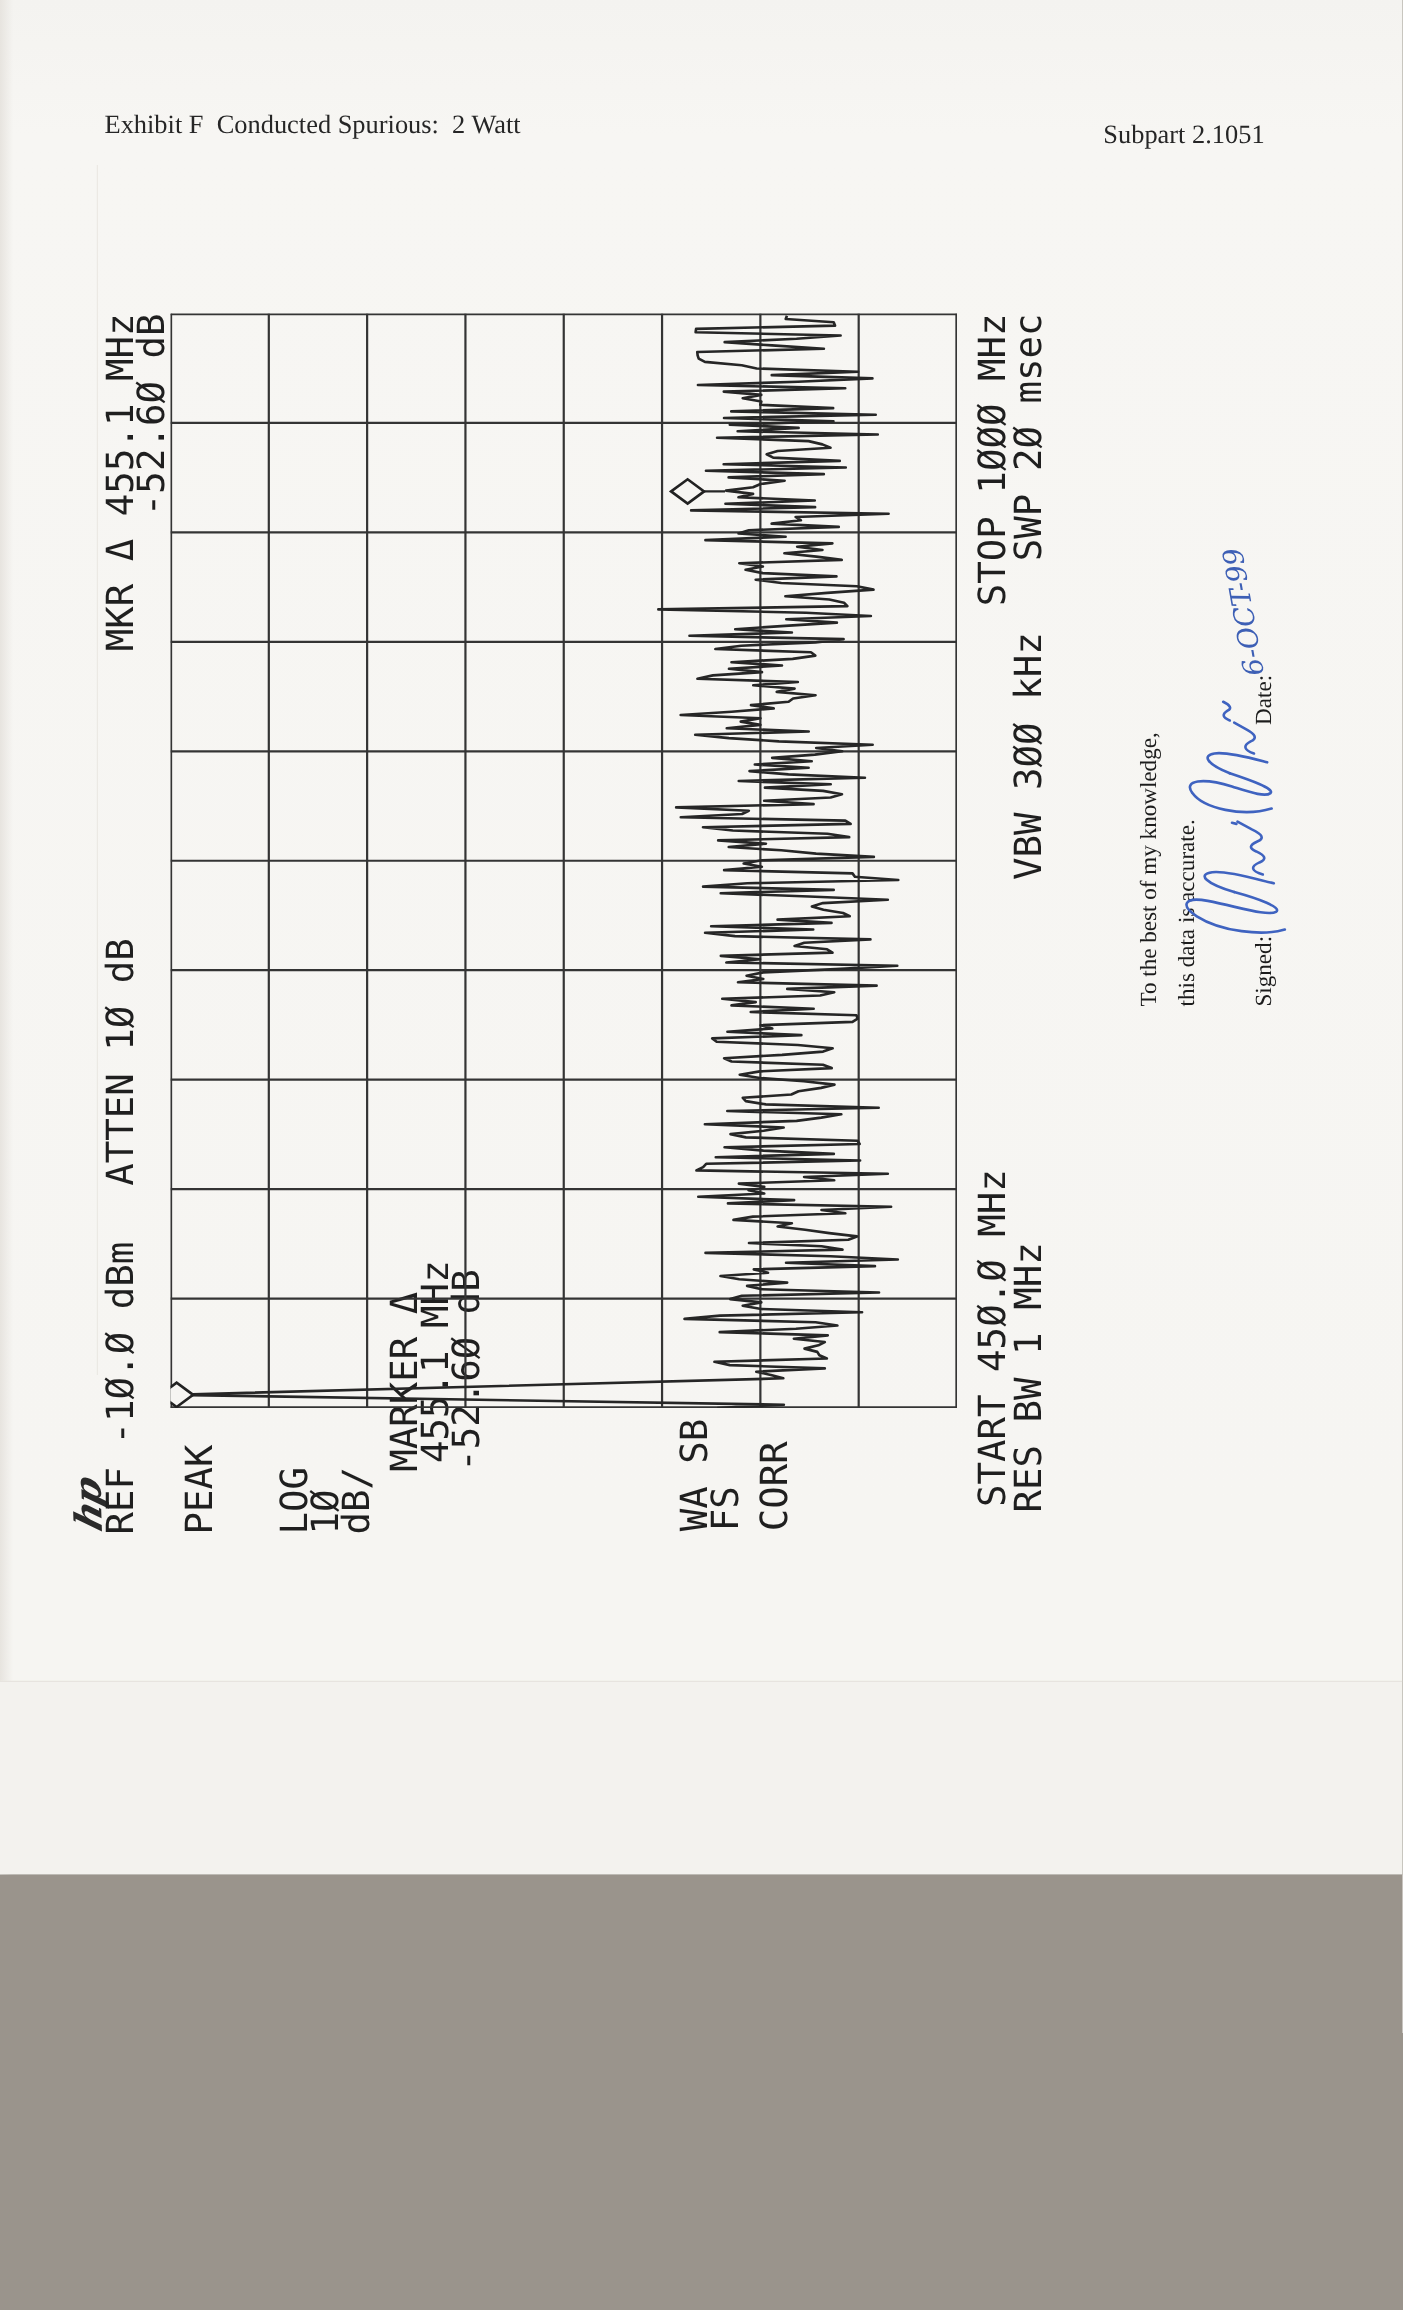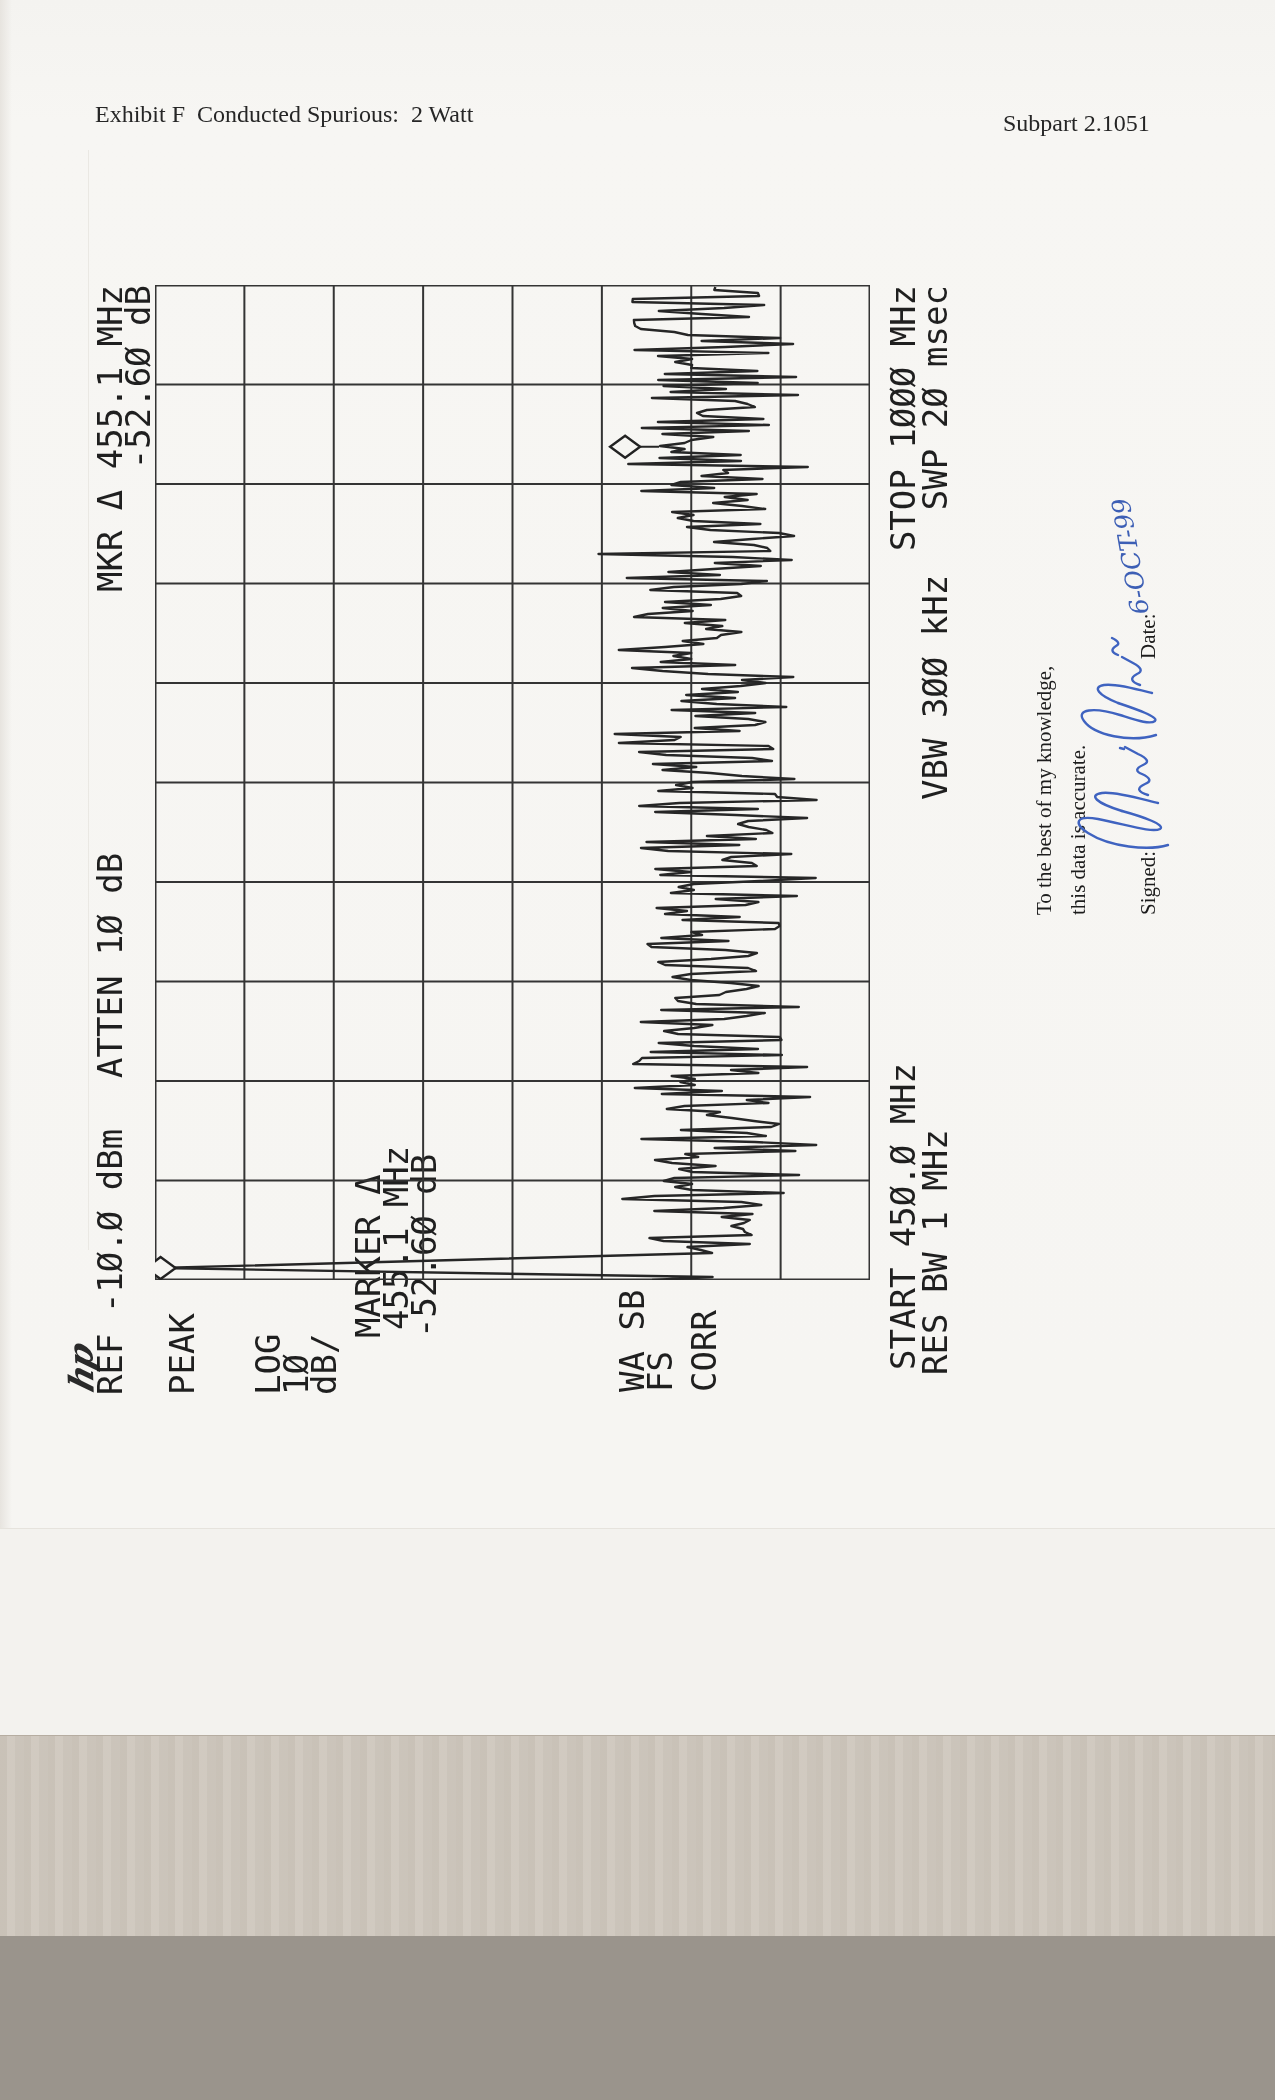--- a/index.html
+++ b/index.html
@@ -1,16 +1,16 @@
 <!DOCTYPE html>
 <html><head>
 <meta charset="utf-8">
 <style>
   html,body{margin:0;padding:0;background:#9a948c;}
-  .page{position:relative;width:1275px;height:1936px;background:#f6f5f2;overflow:hidden;
+  .page{position:relative;width:1275px;height:1704px;background:#f6f5f2;overflow:hidden;
         font-family:"Liberation Serif",serif;}
   .paper-top{position:absolute;left:0;top:0;width:100%;height:1528px;
         background:linear-gradient(180deg,#f4f3f0 0%,#f7f6f3 8%,#f6f5f2 90%);}
   .paper-mid{position:absolute;left:0;top:1528px;width:100%;height:207px;background:#f3f2ee;
         border-top:1px solid #e6e3dd;}
   .scan-bottom{position:absolute;left:0;top:1735px;width:100%;height:365px;
         background:#cfc8be;border-top:1px solid #b6ada1;}
   .scan-bottom::before{content:"";position:absolute;inset:0;
         background:repeating-linear-gradient(90deg,rgba(90,80,65,0.05) 0 7px,rgba(255,255,255,0.04) 7px 15px,rgba(0,0,0,0.02) 15px 24px);}
   .scan-band{position:absolute;left:0;top:2052px;width:100%;height:48px;background:#c6beb2;

